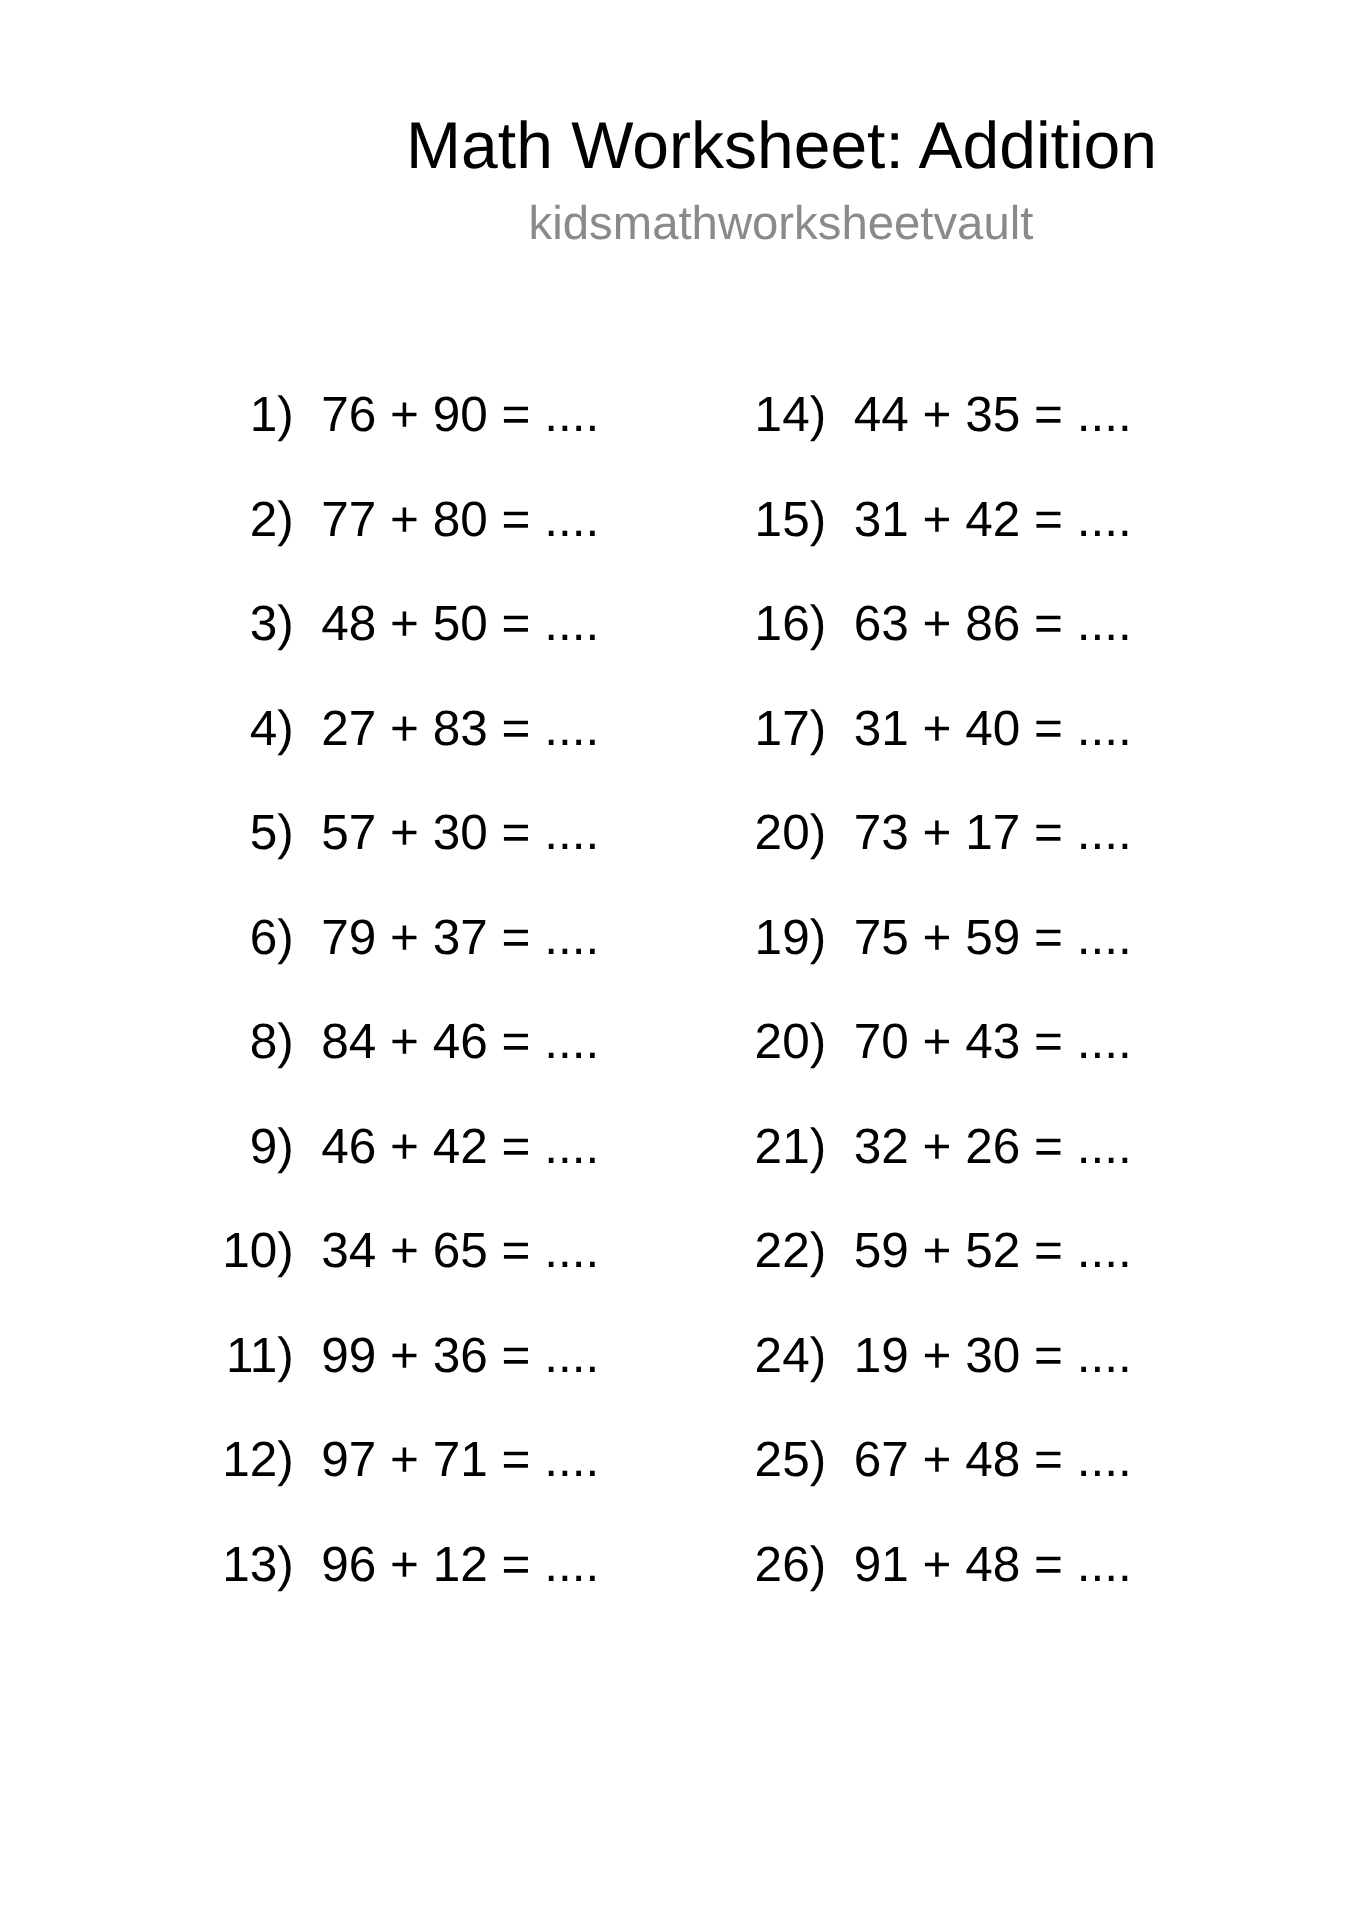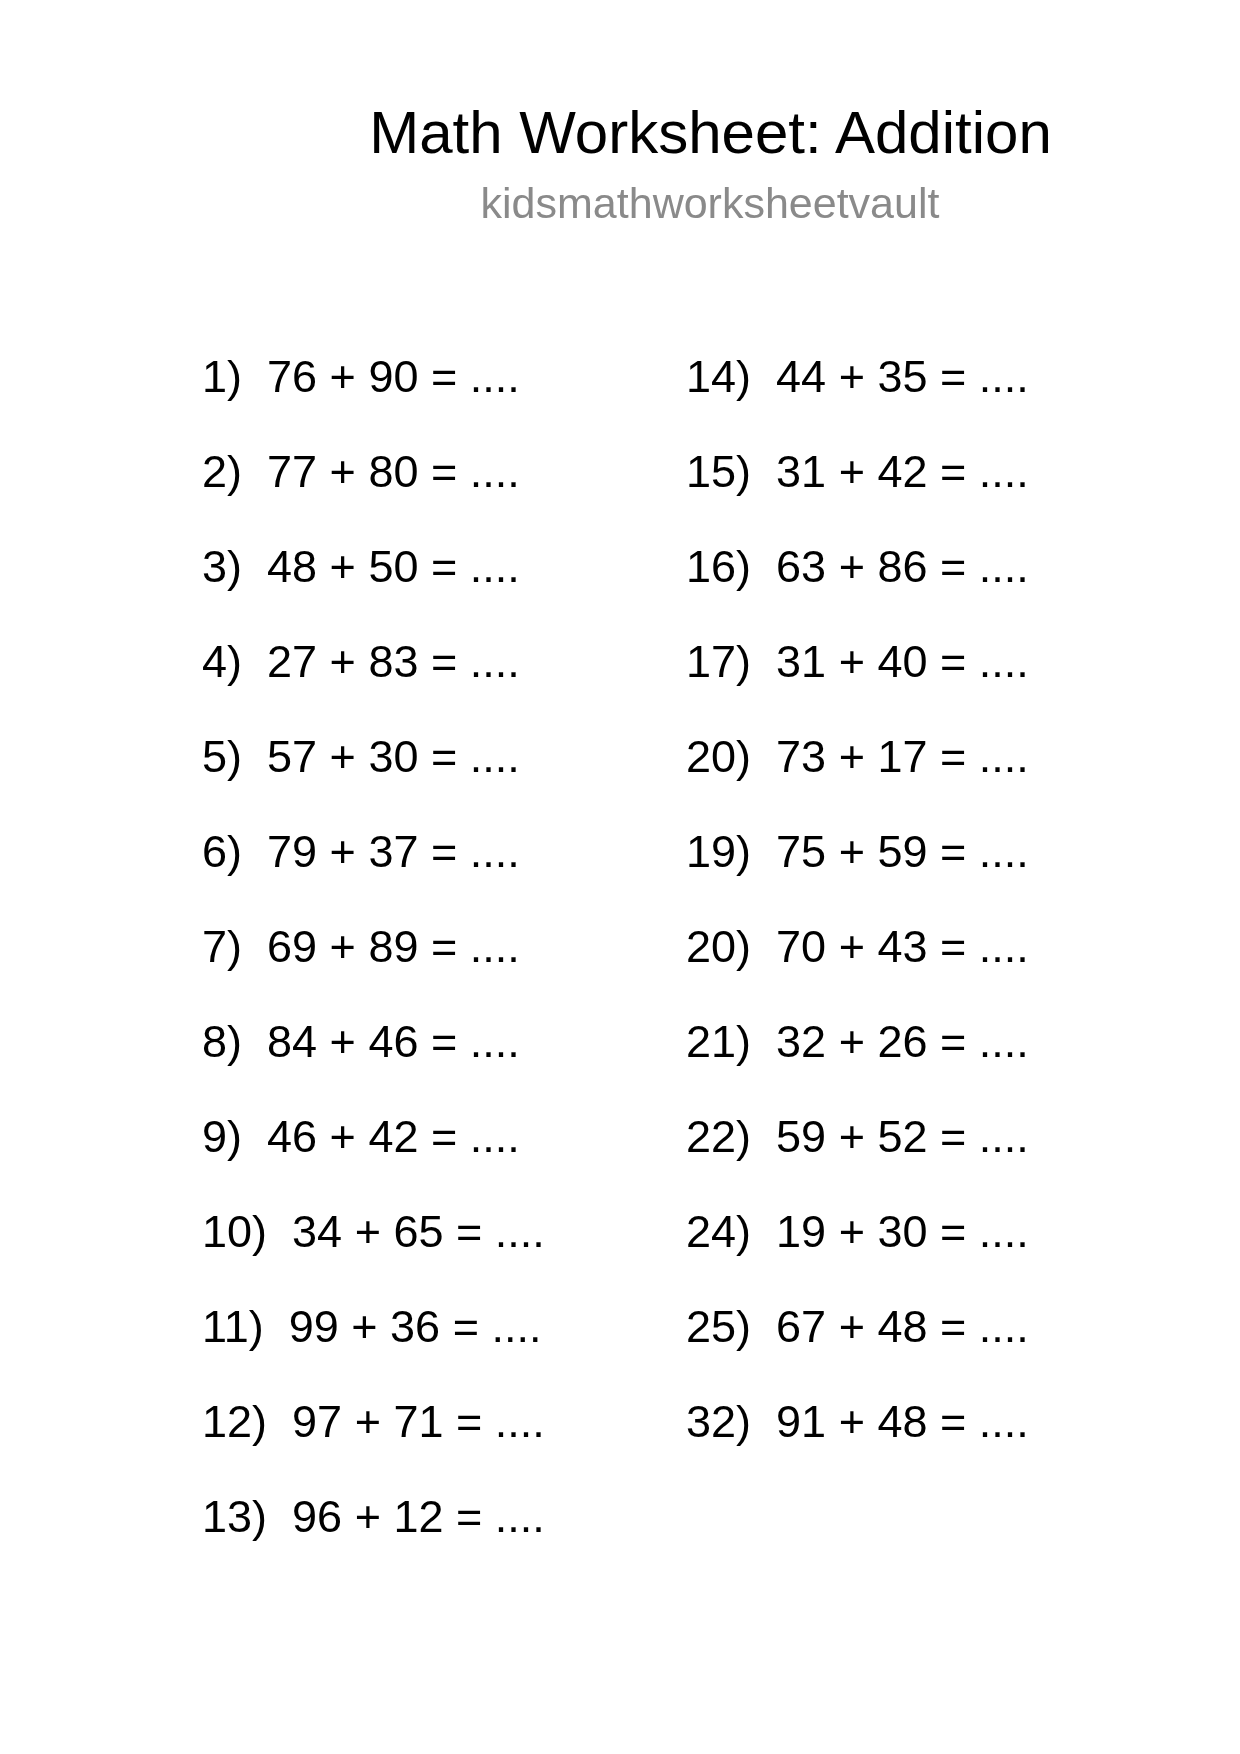--- a/index.html
+++ b/index.html
@@ -33,21 +33,21 @@
       text-align: center;
       font-size: 43px;
       line-height: 52px;
       color: #8a8a8a;
       white-space: nowrap;
     }
     .col {
       position: absolute;
       top: 349px;
     }
-    .col-left { left: 202px; }
+    .col-left { left: 202px; text-align: right; }
     .col-right { left: 686px; }
     .problem {
       height: 95px;
       font-size: 45px;
       line-height: 56px;
       white-space: pre;
     }
   </style>
 </head>
 <body>
@@ -55,34 +55,33 @@
 <div class="title">Math Worksheet: Addition</div>
 <div class="subtitle">kidsmathworksheetvault</div>
 
 <div class="col col-left">
     <div class="problem"><span>1)</span>  <span>76</span> <span>+</span> <span>90</span> <span>=</span> <span>....</span></div>
     <div class="problem"><span>2)</span>  <span>77</span> <span>+</span> <span>80</span> <span>=</span> <span>....</span></div>
     <div class="problem"><span>3)</span>  <span>48</span> <span>+</span> <span>50</span> <span>=</span> <span>....</span></div>
     <div class="problem"><span>4)</span>  <span>27</span> <span>+</span> <span>83</span> <span>=</span> <span>....</span></div>
     <div class="problem"><span>5)</span>  <span>57</span> <span>+</span> <span>30</span> <span>=</span> <span>....</span></div>
     <div class="problem"><span>6)</span>  <span>79</span> <span>+</span> <span>37</span> <span>=</span> <span>....</span></div>
-    <div class="problem"><span>7)</span>  <span>69</span> <span>+</span> <span>89</span> <span>=</span> <span>....</span></div>
     <div class="problem"><span>8)</span>  <span>84</span> <span>+</span> <span>46</span> <span>=</span> <span>....</span></div>
     <div class="problem"><span>9)</span>  <span>46</span> <span>+</span> <span>42</span> <span>=</span> <span>....</span></div>
     <div class="problem"><span>10)</span>  <span>34</span> <span>+</span> <span>65</span> <span>=</span> <span>....</span></div>
     <div class="problem"><span>11)</span>  <span>99</span> <span>+</span> <span>36</span> <span>=</span> <span>....</span></div>
     <div class="problem"><span>12)</span>  <span>97</span> <span>+</span> <span>71</span> <span>=</span> <span>....</span></div>
     <div class="problem"><span>13)</span>  <span>96</span> <span>+</span> <span>12</span> <span>=</span> <span>....</span></div>
   </div>
 <div class="col col-right">
     <div class="problem"><span>14)</span>  <span>44</span> <span>+</span> <span>35</span> <span>=</span> <span>....</span></div>
     <div class="problem"><span>15)</span>  <span>31</span> <span>+</span> <span>42</span> <span>=</span> <span>....</span></div>
     <div class="problem"><span>16)</span>  <span>63</span> <span>+</span> <span>86</span> <span>=</span> <span>....</span></div>
     <div class="problem"><span>17)</span>  <span>31</span> <span>+</span> <span>40</span> <span>=</span> <span>....</span></div>
     <div class="problem"><span>20)</span>  <span>73</span> <span>+</span> <span>17</span> <span>=</span> <span>....</span></div>
     <div class="problem"><span>19)</span>  <span>75</span> <span>+</span> <span>59</span> <span>=</span> <span>....</span></div>
     <div class="problem"><span>20)</span>  <span>70</span> <span>+</span> <span>43</span> <span>=</span> <span>....</span></div>
     <div class="problem"><span>21)</span>  <span>32</span> <span>+</span> <span>26</span> <span>=</span> <span>....</span></div>
     <div class="problem"><span>22)</span>  <span>59</span> <span>+</span> <span>52</span> <span>=</span> <span>....</span></div>
     <div class="problem"><span>24)</span>  <span>19</span> <span>+</span> <span>30</span> <span>=</span> <span>....</span></div>
     <div class="problem"><span>25)</span>  <span>67</span> <span>+</span> <span>48</span> <span>=</span> <span>....</span></div>
-    <div class="problem"><span>32)</span>  <span>91</span> <span>+</span> <span>48</span> <span>=</span> <span>....</span></div>
+    <div class="problem"><span>26)</span>  <span>91</span> <span>+</span> <span>48</span> <span>=</span> <span>....</span></div>
   </div>
 
 </body></html>

